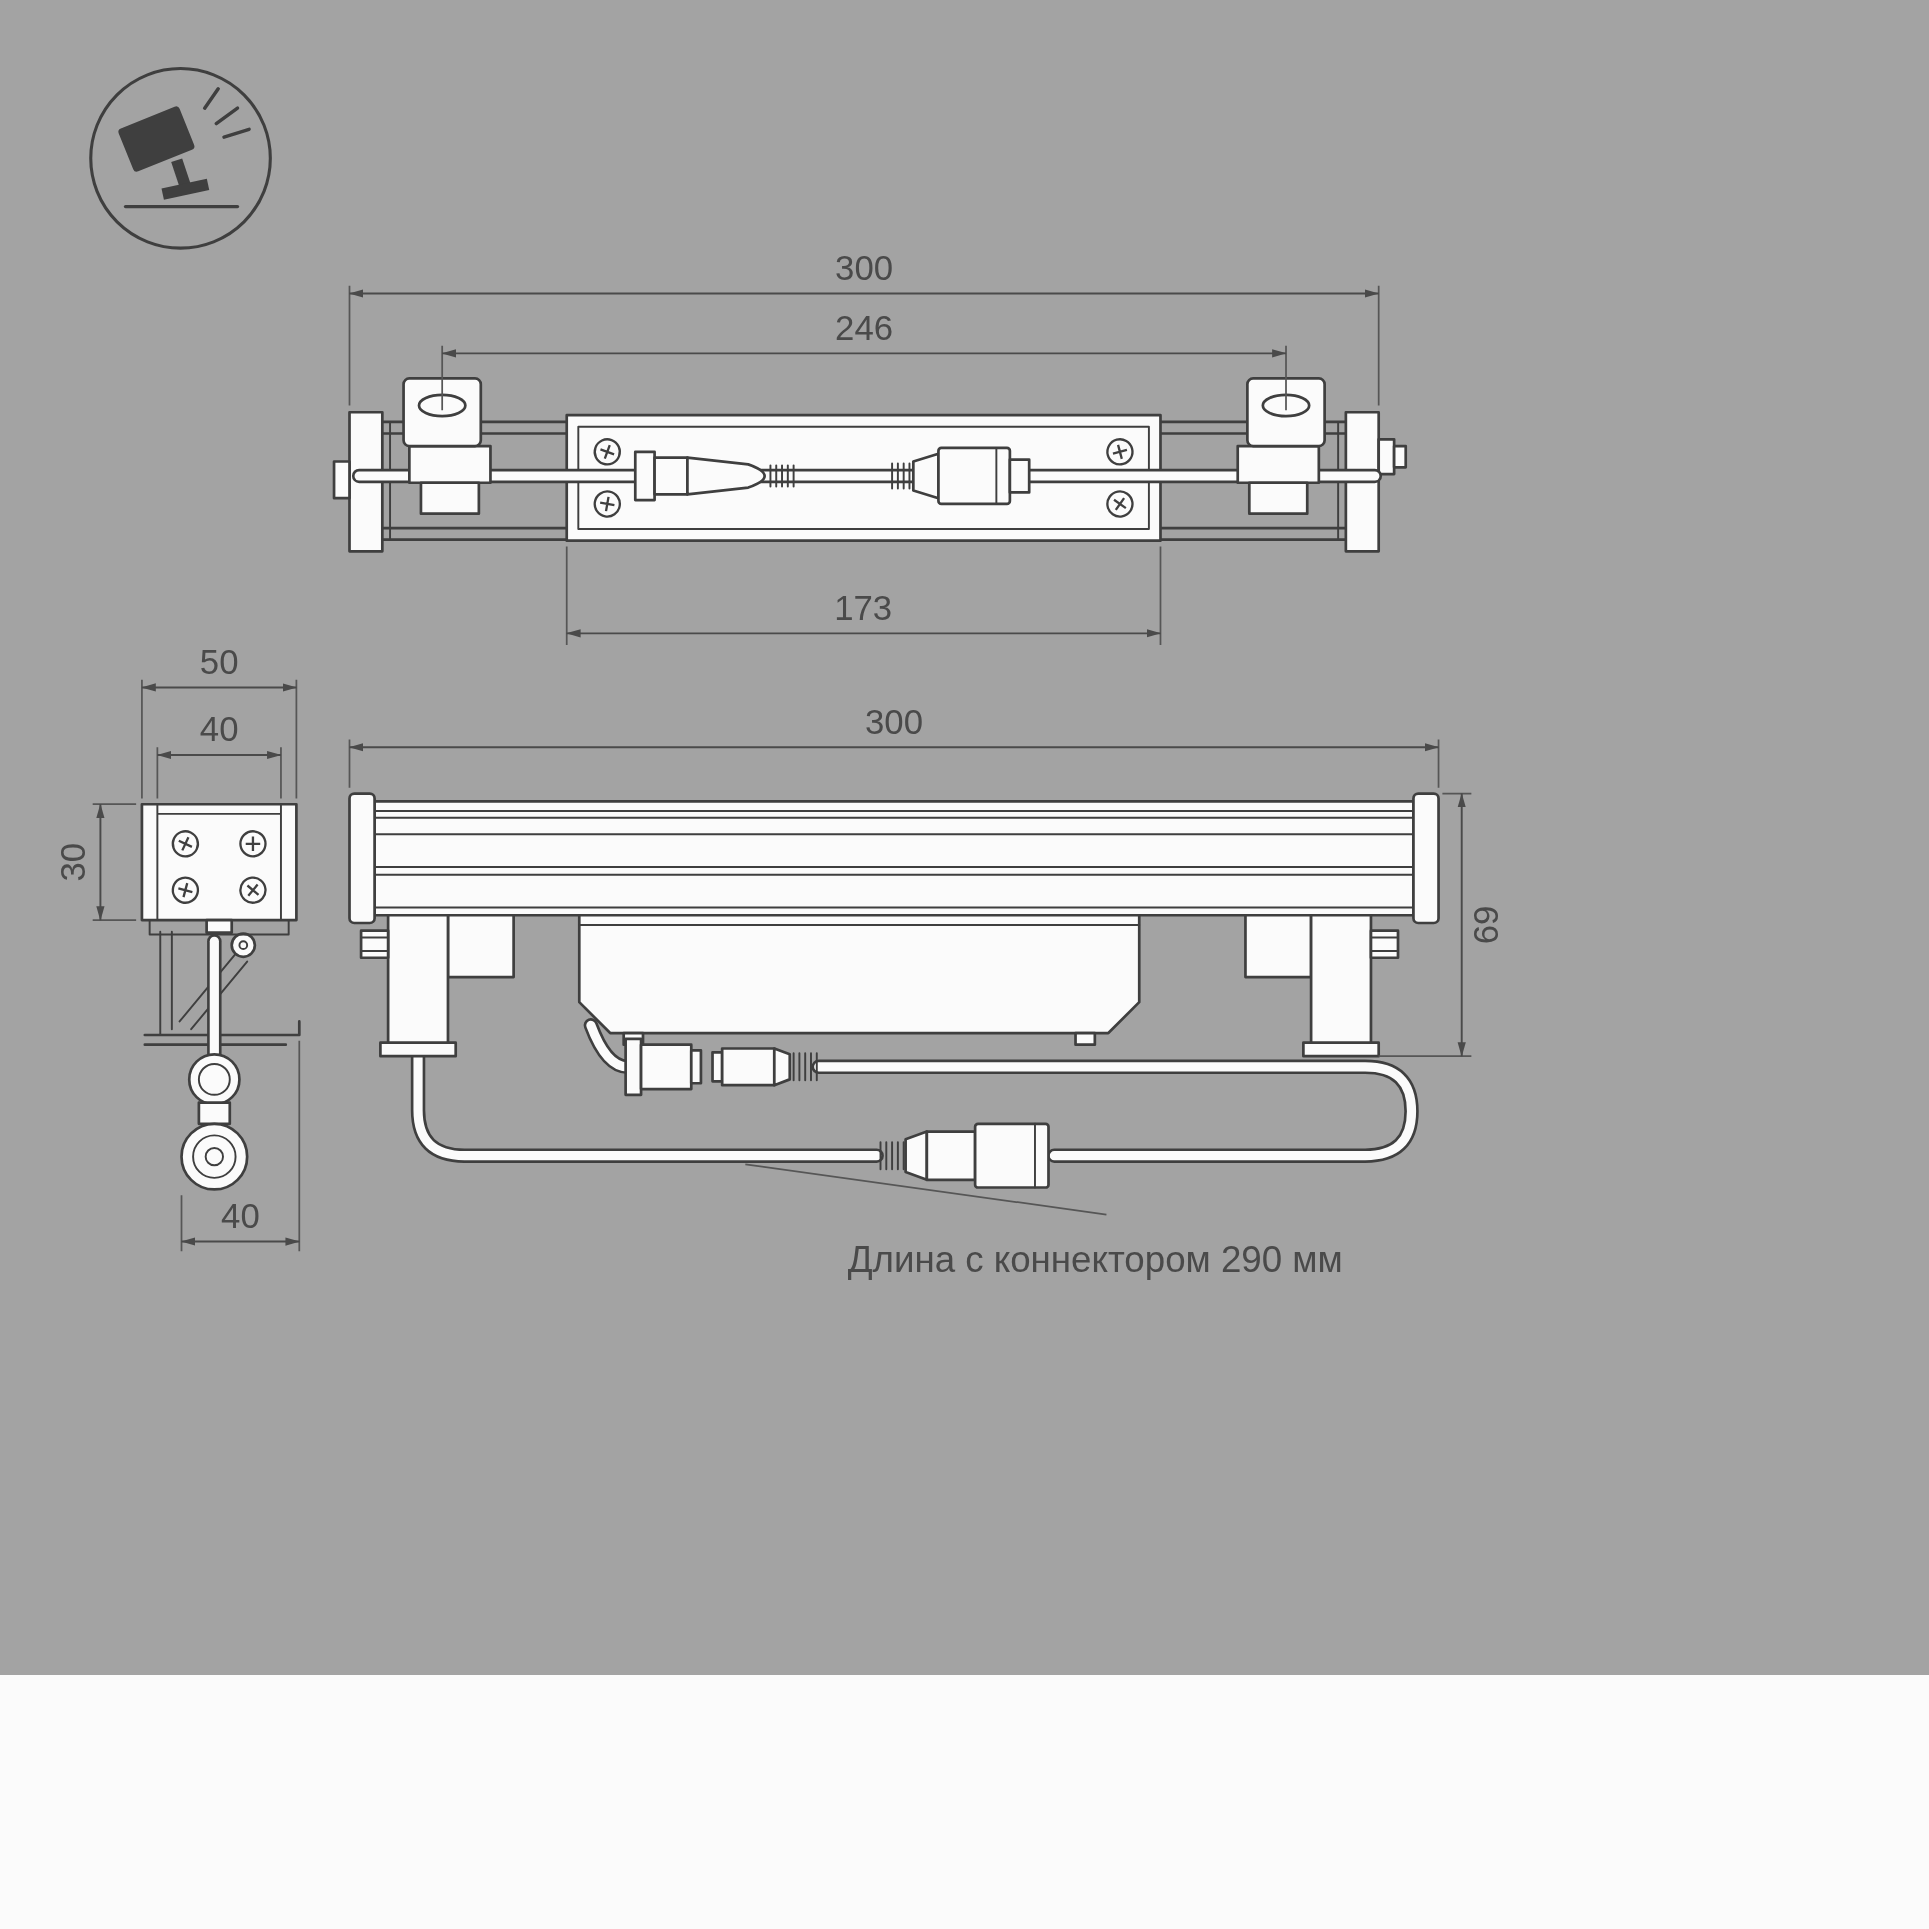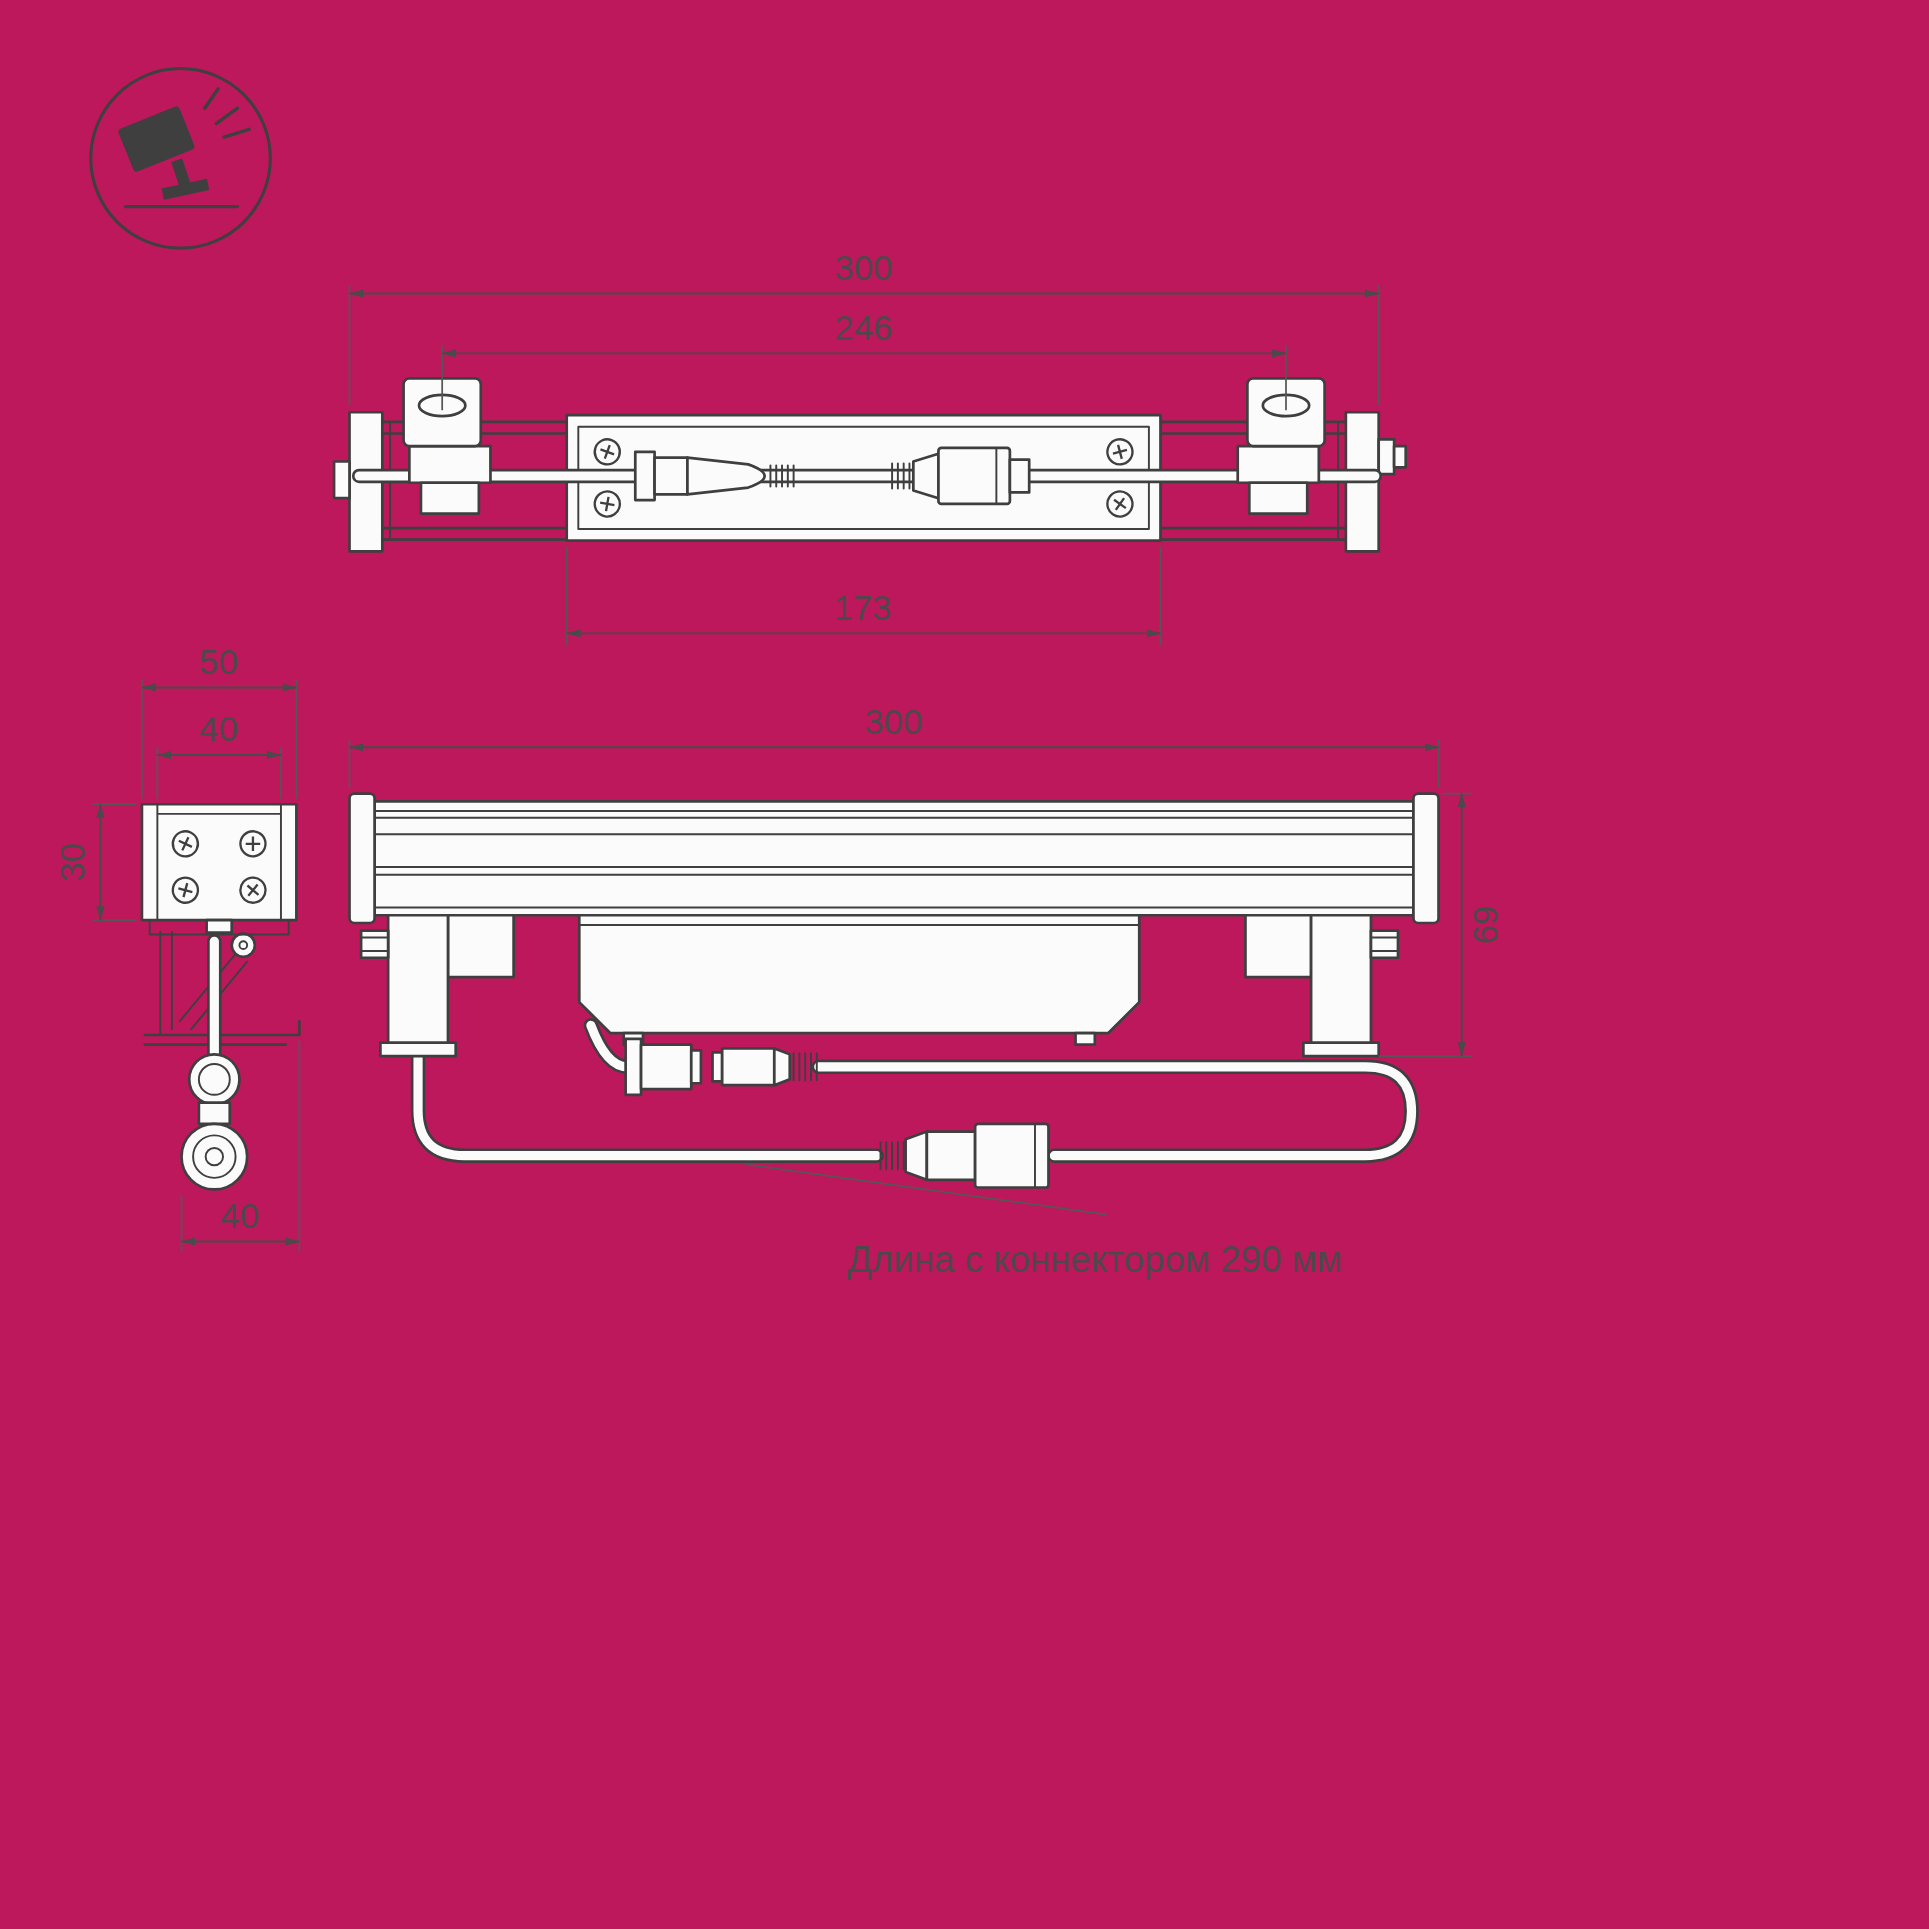--- a/index.html
+++ b/index.html
@@ -1,16 +1,16 @@
 <!DOCTYPE html>
 <html><head>
 <meta charset="utf-8">
 <style>
   html,body{margin:0;padding:0;background:#fbfbfb;}
-  #canvas{position:relative;width:1929px;height:1929px;background:#be185d;overflow:hidden;
+  #canvas{position:relative;width:1929px;height:1675px;background:#a3a3a3;overflow:hidden;
           font-family:"Liberation Sans",sans-serif;}
   svg{display:block;}
   .obj  {stroke:#3f3f3f;stroke-width:2.8;fill:none;stroke-linecap:round;stroke-linejoin:round;}
   .objf {stroke:#3f3f3f;stroke-width:2.8;fill:#fbfbfb;stroke-linejoin:round;}
   .thin {stroke-width:2;}
   .ext  {stroke:#565656;stroke-width:1.8;fill:none;}
   .dim  {stroke:#4a4a4a;stroke-width:2;fill:none;}
   .cable-o{stroke:#3f3f3f;stroke-width:15;fill:none;stroke-linecap:round;}
   .cable-i{stroke:#fbfbfb;stroke-width:9.5;fill:none;stroke-linecap:round;}
   .dimtext{font:36px "Liberation Sans",sans-serif;fill:#4a4a4a;text-anchor:middle;}

